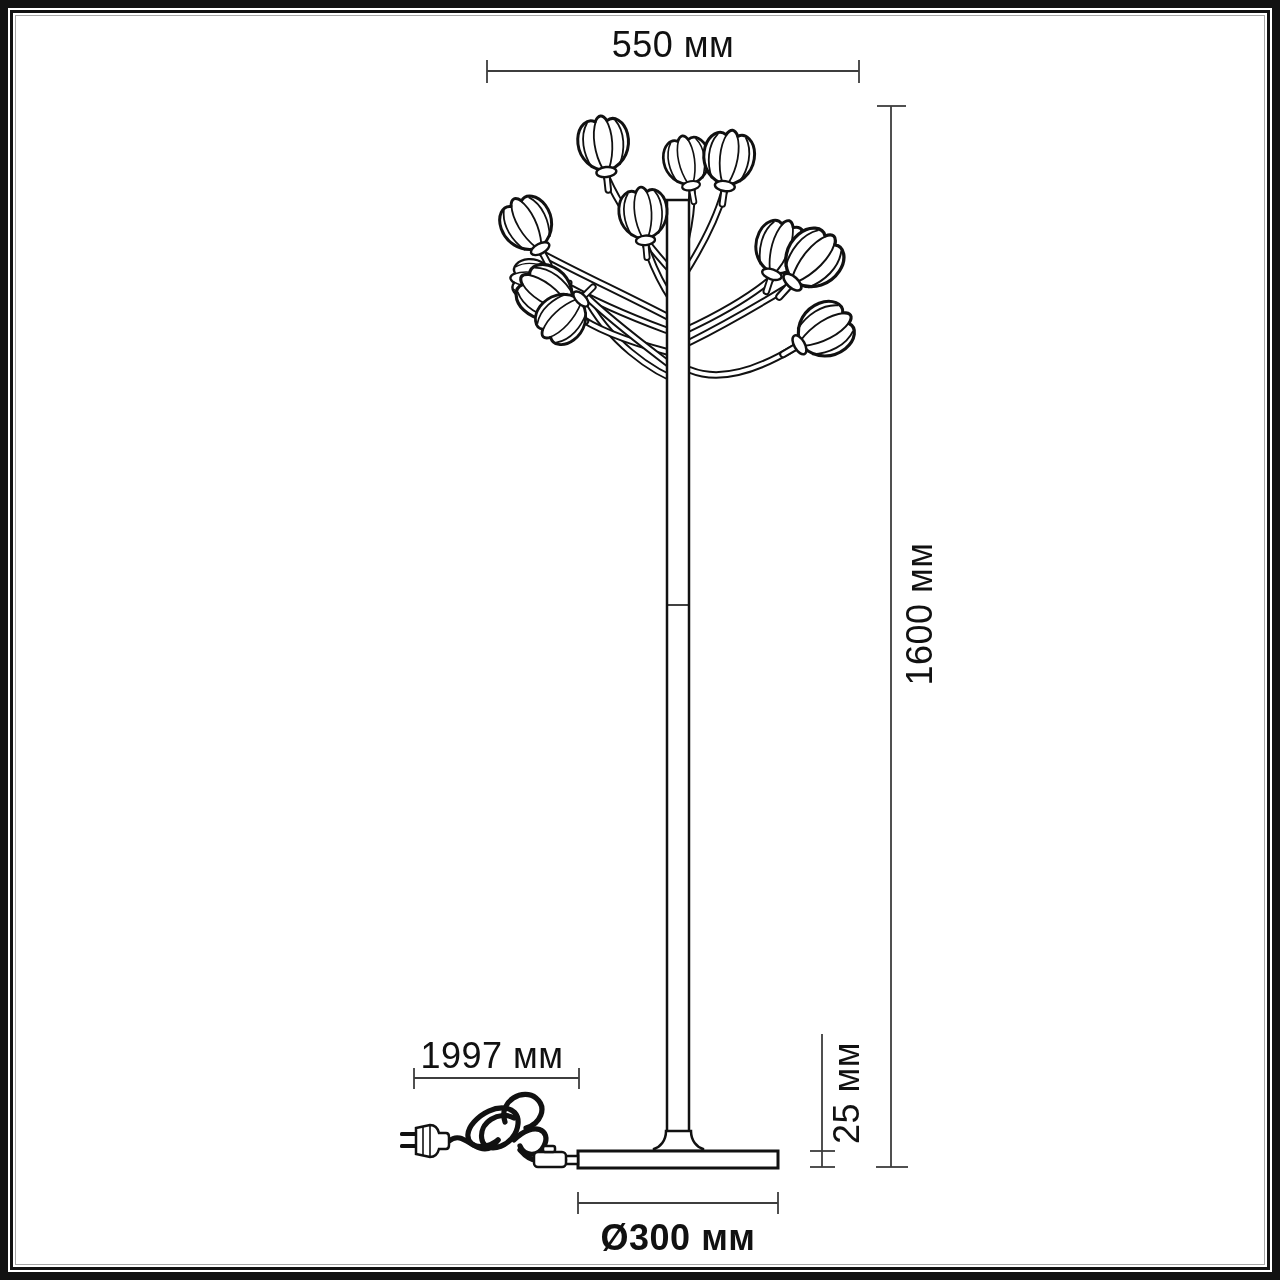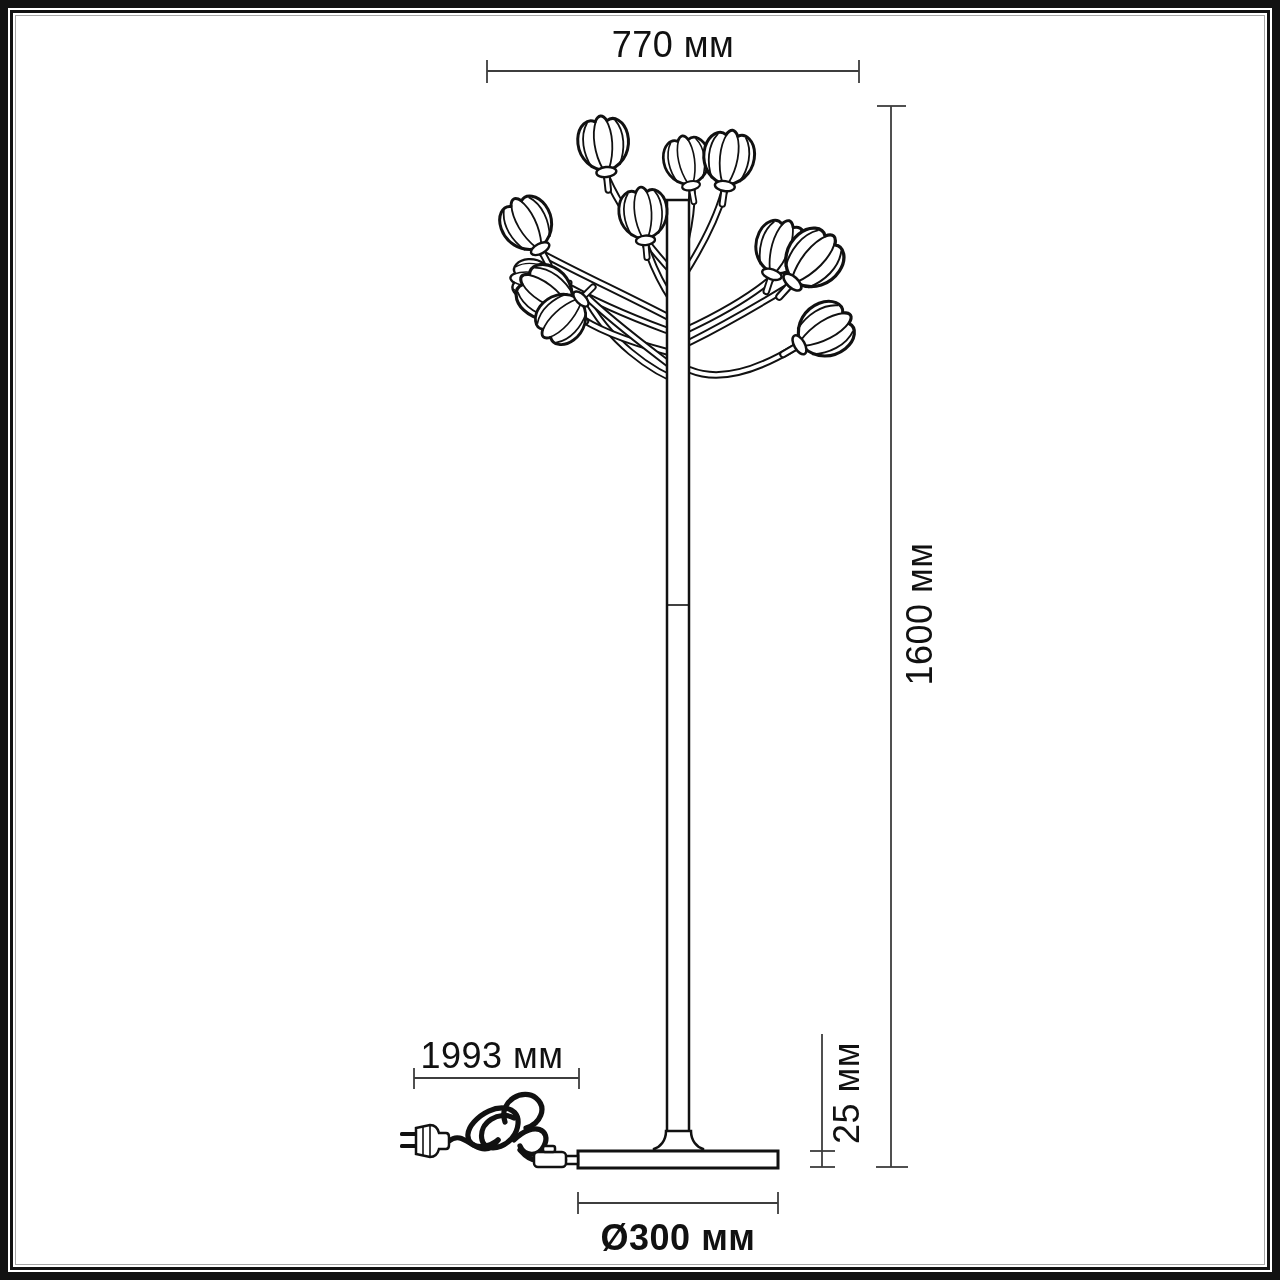--- a/index.html
+++ b/index.html
@@ -170,25 +170,25 @@
       <line class="dimline" x1="414" y1="1068" x2="414" y2="1089"></line>
       <line class="dimline" x1="579" y1="1068" x2="579" y2="1089"></line>
     </g>
     <g>
       <line class="dimline" x1="578" y1="1203" x2="778" y2="1203"></line>
       <line class="dimline" x1="578" y1="1192" x2="578" y2="1214"></line>
       <line class="dimline" x1="778" y1="1192" x2="778" y2="1214"></line>
     </g>
   </svg>
 
-  <div class="dim-label" style="left:673px;top:45px;">770 мм</div>
+  <div class="dim-label" style="left:673px;top:45px;">550 мм</div>
 
   <div class="dim-label vertical" style="left:920px;top:614px;">1600 мм</div>
 
-  <div class="dim-label" style="left:492px;top:1056px;">1993 мм</div>
+  <div class="dim-label" style="left:492px;top:1056px;">1997 мм</div>
 
   <div class="dim-label vertical" style="left:847px;top:1093px;">25 мм</div>
 
   <div class="dim-label" style="left:678px;top:1238px;font-weight:bold;">Ø300 мм</div>
 
   <div class="frame-thin"></div>
   <div class="frame-mid"></div>
   <div class="frame-outer"></div>
 </div>
 

